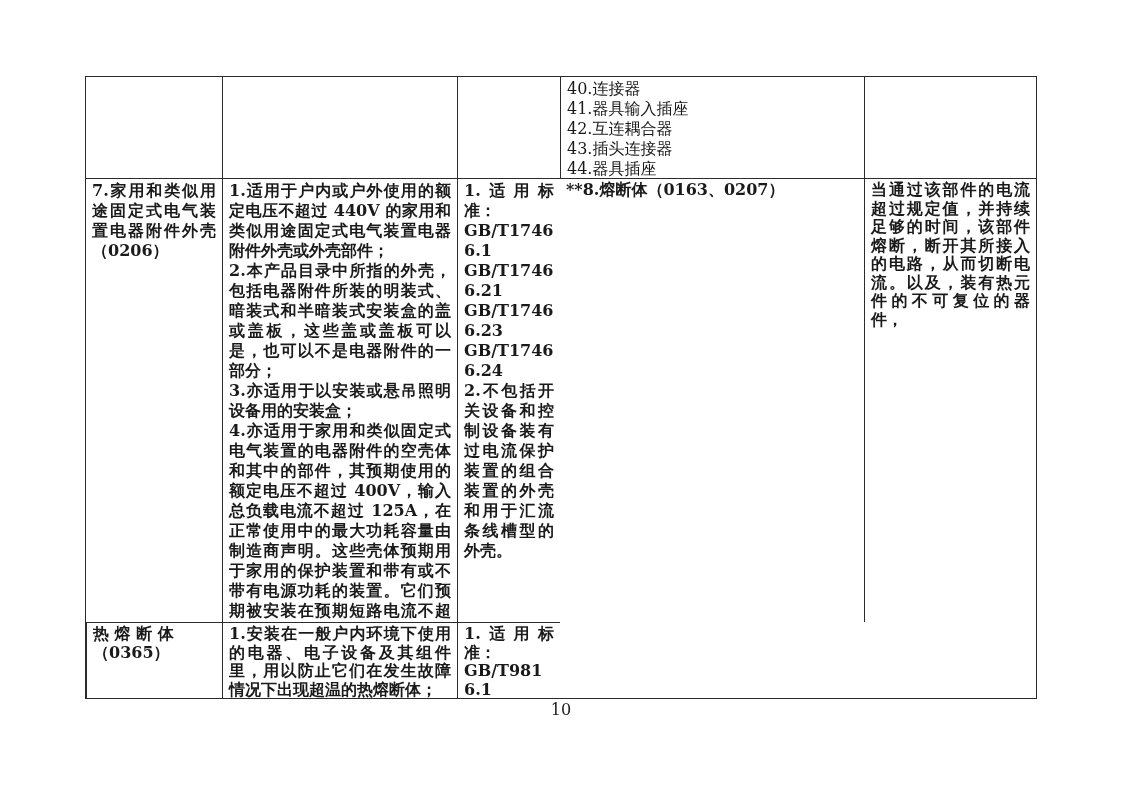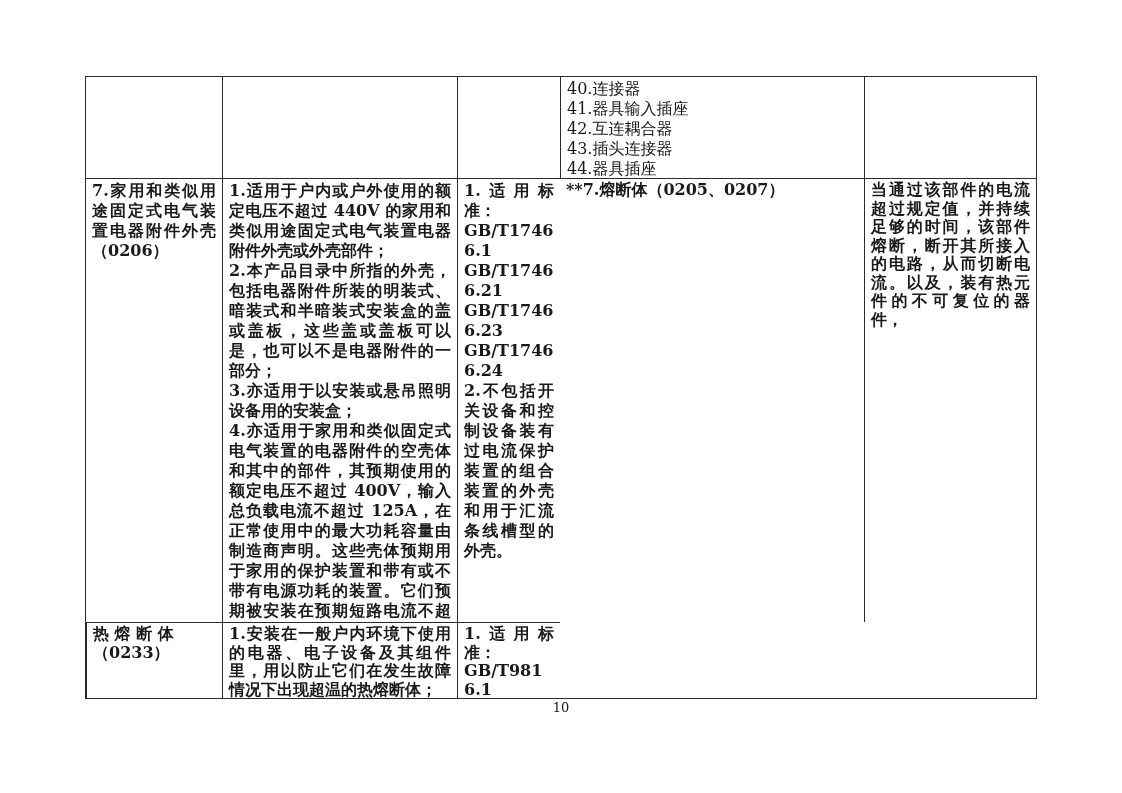--- a/index.html
+++ b/index.html
@@ -42,21 +42,21 @@
   .cell + .cell { }
   .cell.bl { border-left: 1px solid #2b2b2b; }
   .cell.bt { border-top: 1px solid #2b2b2b; font-weight: bold; }
   .row3 { line-height: 18.5px; }
   .page-number {
     position: absolute;
     left: 0;
     top: 700px;
     width: 1122px;
     text-align: center;
-    font-size: 13px;
+    font-size: 16px;
     color: #1a1a1a;
   }
 </style>
 </head>
 <body>
 
 <div class="page">
 
   <div class="doc-table">
 
@@ -75,24 +75,24 @@
 2.本产品目录中所指的外壳，包括电器附件所装的明装式、暗装式和半暗装式安装盒的盖或盖板，这些盖或盖板可以是，也可以不是电器附件的一部分；
 3.亦适用于以安装或悬吊照明设备用的安装盒；
 4.亦适用于家用和类似固定式电气装置的电器附件的空壳体和其中的部件，其预期使用的额定电压不超过 400V，输入总负载电流不超过 125A，在正常使用中的最大功耗容量由制造商声明。这些壳体预期用于家用的保护装置和带有或不带有电源功耗的装置。它们预期被安装在预期短路电流不超过 10kA 的场合，除非它们有被限制电流保护设备提供保护，其带有切断电流不超过 17kA。</div>
     <div class="cell bl bt">1.适用标准：
 GB/T17466.1
 GB/T17466.21
 GB/T17466.23
 GB/T17466.24
 2.不包括开关设备和控制设备装有过电流保护装置的组合装置的外壳和用于汇流条线槽型的外壳。</div>
 
-    <div class="cell bt row3">**7.熔断体（0205、0207）</div>
+    <div class="cell bt row3">**8.熔断体（0163、0207）</div>
     <div class="cell bl bt row3">当通过该部件的电流超过规定值，并持续足够的时间，该部件熔断，断开其所接入的电路，从而切断电流。以及，装有热元件的不可复位的器件，</div>
     <div class="cell bl bt row3">热 熔 断 体
-（0233）</div>
+（0365）</div>
     <div class="cell bl bt row3">1.安装在一般户内环境下使用的电器、电子设备及其组件里，用以防止它们在发生故障情况下出现超温的热熔断体；
 2.只要熔断体周围的气候和其他直接环境与规定</div>
     <div class="cell bl bt row3">1.适用标准：
 GB/T9816.1
 2.不包括在腐蚀性或爆炸性大气等极端条件下使用</div>
 
   </div>
 
   <div class="page-number">10</div>
 

